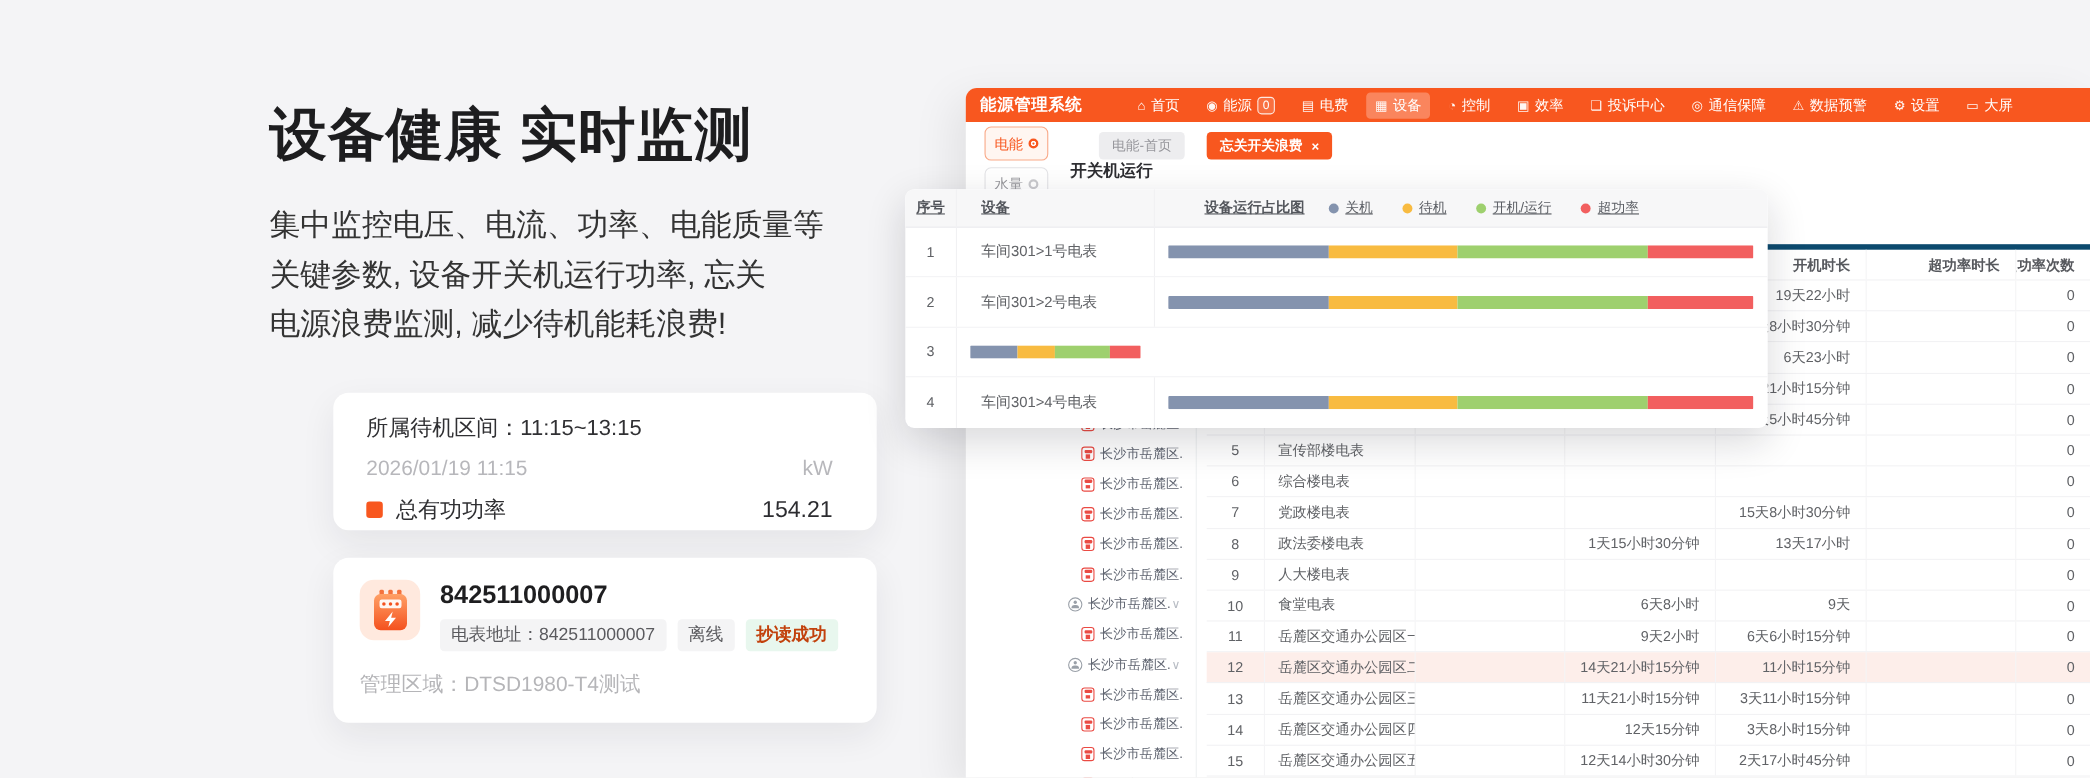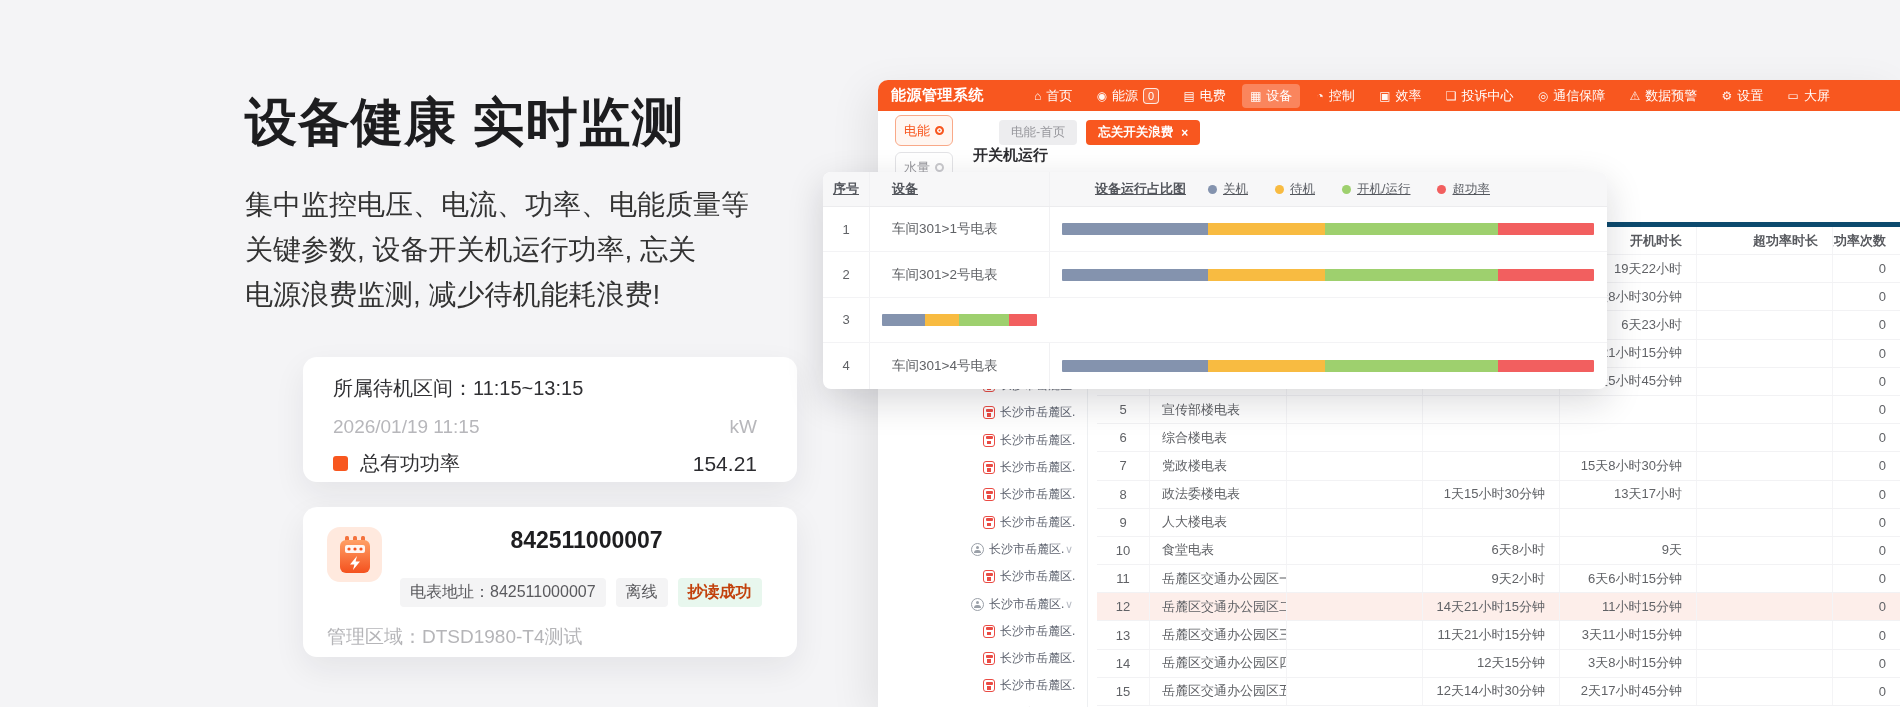--- a/index.html
+++ b/index.html
@@ -15,23 +15,23 @@
   #tooltip-card { left:303px; top:357px; width:494px; height:125px; padding:18px 40px 0 30px; }
   .tt-title { font-size:20px; color:#303033; }
   .tt-row2 { margin-top:14px; display:flex; justify-content:space-between; font-size:19px; color:#b7b7bb; }
   .tt-row3 { margin-top:12px; display:flex; align-items:center; font-size:20px; color:#303033; }
   .tt-sq { width:15px; height:15px; border-radius:3px; margin-right:12px; }
   .tt-val { margin-left:auto; font-size:21px; color:#2c2c30; }
 
   #device-card { left:303px; top:507px; width:494px; height:150px; padding:20px 24px 0 24px; }
   .dc-head { display:flex; }
   .dc-ico-wrap { width:55px; height:55px; border-radius:13px; background:#ffe9de; display:flex; align-items:center; justify-content:center; flex:0 0 55px; }
-  .dc-right { margin-left:18px; flex:1;text-align:center; }
+  .dc-right { margin-left:18px; flex:1; }
   .dc-title { font-size:23px; font-weight:700; color:#1e1e20; }
-  .dc-pills { margin-top:24px; display:flex; gap:10px; }
+  .dc-pills { margin-top:9px; display:flex; gap:10px; }
   .pill { font-size:16px; padding:4px 10px; border-radius:4px; background:#f4f4f5; color:#5a5a5e; white-space:nowrap; }
   .pill.green { background:#e8f7ee; color:#c2410c; font-weight:600; }
   .dc-region { margin-top:17px; font-size:19px; color:#b5b5b8; }
 
   
   #app { position:absolute; left:878px; top:80px; width:1022px; height:627px; background:#fff; border-top-left-radius:10px; box-shadow:-10px 10px 40px rgba(0,0,0,.08); }
   #app-header { position:absolute; left:0; top:0; right:0; height:31px; background:#f8571f; border-top-left-radius:10px; display:flex; align-items:center; color:#fff; }
   .hd-title { margin-left:13px; font-size:15px; font-weight:700; letter-spacing:.5px; }
   #nav { position:absolute; left:148px; right:62px; top:0; height:31px; display:flex; align-items:center; justify-content:space-between; list-style:none; }
   .nav-item { display:flex; align-items:center; gap:5px; font-size:13px; color:#fff; cursor:pointer; white-space:nowrap; padding:3px 8px; border-radius:4px; }
@@ -41,21 +41,21 @@
   .nav-badge:empty { display:none; }
 
   
   .rail-btn { position:absolute; left:17px; width:58px; height:31px; border-radius:6px; border:1px solid #e3e3e6; background:#fff; color:#97979c; font-size:13px; display:flex; align-items:center; justify-content:center; gap:5px; cursor:pointer; }
   #rail-electric { top:35px; border-color:#f9a988; background:#fff6f1; color:#f8571f; }
   #rail-water { top:72px; }
   .radio-dot { width:9px; height:9px; border-radius:50%; border:2px solid #c9c9cd; }
   #rail-electric .radio-dot { border-color:#f8571f; background:#f8571f; box-shadow:inset 0 0 0 1.5px #fff; }
 
   
-  #tabbar { position:absolute; left:85px; top:40px; display:flex; gap:9px; list-style:none;padding-left:36px; }
+  #tabbar { position:absolute; left:85px; top:40px; display:flex; gap:20px; list-style:none;padding-left:36px; }
   .tab { height:25px; padding:0 12px; border-radius:4px; background:#ededef; color:#97979c; font-size:12.5px; display:flex; align-items:center; gap:8px; cursor:pointer; }
   .tab.active { background:#f8571f; color:#fff; font-weight:600; }
   .tab-close { font-size:12px; }
   .tab-close:empty { display:none; }
   #page-title { position:absolute; left:95px; top:66px; font-size:15px; font-weight:700; color:#2e2e32; }
 
   
   #tree { position:absolute; left:79px; top:292px; width:131px; bottom:0; overflow:hidden; border-right:1px solid #eef0f2; list-style:none; }
   .tree-item { position:relative; height:27.3px; display:flex; align-items:center; padding-left:26px; cursor:pointer; }
   .tree-item.group { padding-left:14px; }

